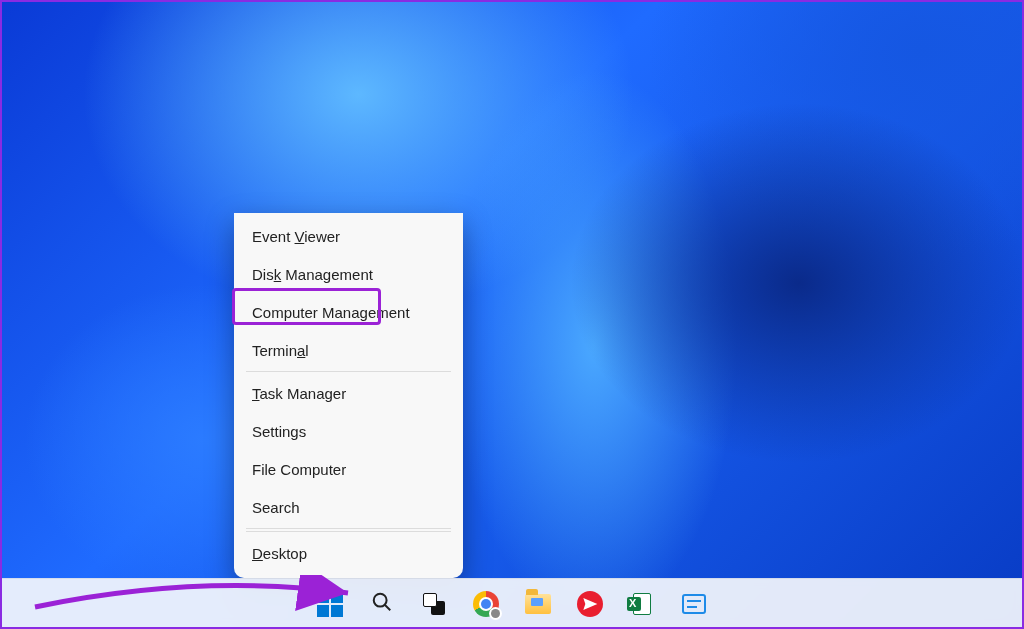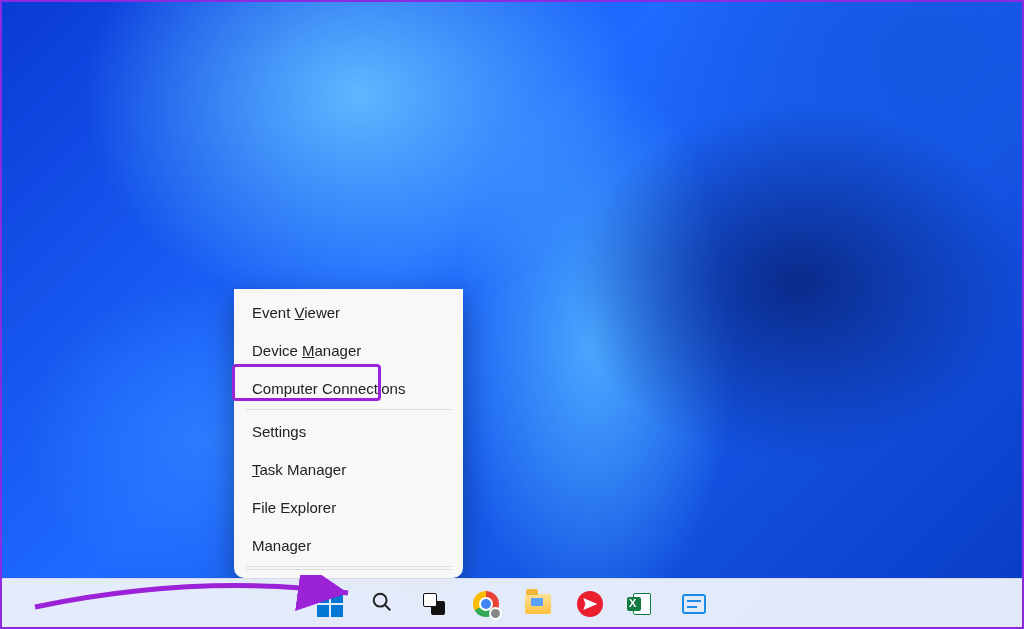--- a/index.html
+++ b/index.html
@@ -104,40 +104,46 @@
 <body>
 
 <div class="desktop"></div>
 
 <div class="winx-menu" id="winx-menu">
 
 <div class="winx-item">
       <span>Event <u class="shortcut">V</u>iewer</span>
     </div>
     <div class="winx-item">
-      <span>Device <u class="shortcut">M</u>anager</span>
-    </div>
-    <div class="winx-item">
-      <span>Computer Connections</span>
+      <span>Dis<u class="shortcut">k</u> Management</span>
+    </div>
+    <div class="winx-item">
+      <span>Computer Management</span>
+    </div>
+    <div class="winx-item">
+      <span>Termin<u class="shortcut">a</u>l</span>
     </div>
     <div class="winx-sep"></div>
     <div class="winx-item">
+      <span><u class="shortcut">T</u>ask Manager</span>
+    </div>
+    <div class="winx-item">
       <span>Settin<u class="shortcut">g</u>s</span>
     </div>
     <div class="winx-item">
-      <span><u class="shortcut">T</u>ask Manager</span>
-    </div>
-    <div class="winx-item">
-      <span>File Explorer</span>
-    </div>
-    <div class="winx-item">
-      <span>Manager</span>
+      <span>File Computer</span>
+    </div>
+    <div class="winx-item">
+      <span>Search</span>
     </div>
     <div class="winx-sep"></div>
     <div class="winx-sep"></div>
+    <div class="winx-item">
+      <span><u class="shortcut">D</u>esktop</span>
+    </div>
     <div class="highlight-box"></div>
   </div>
 
 <div class="taskbar">
 
   <div class="tb-item" title="Start">
     <div class="start-logo">
       <span></span>
         <span></span>
         <span></span>

